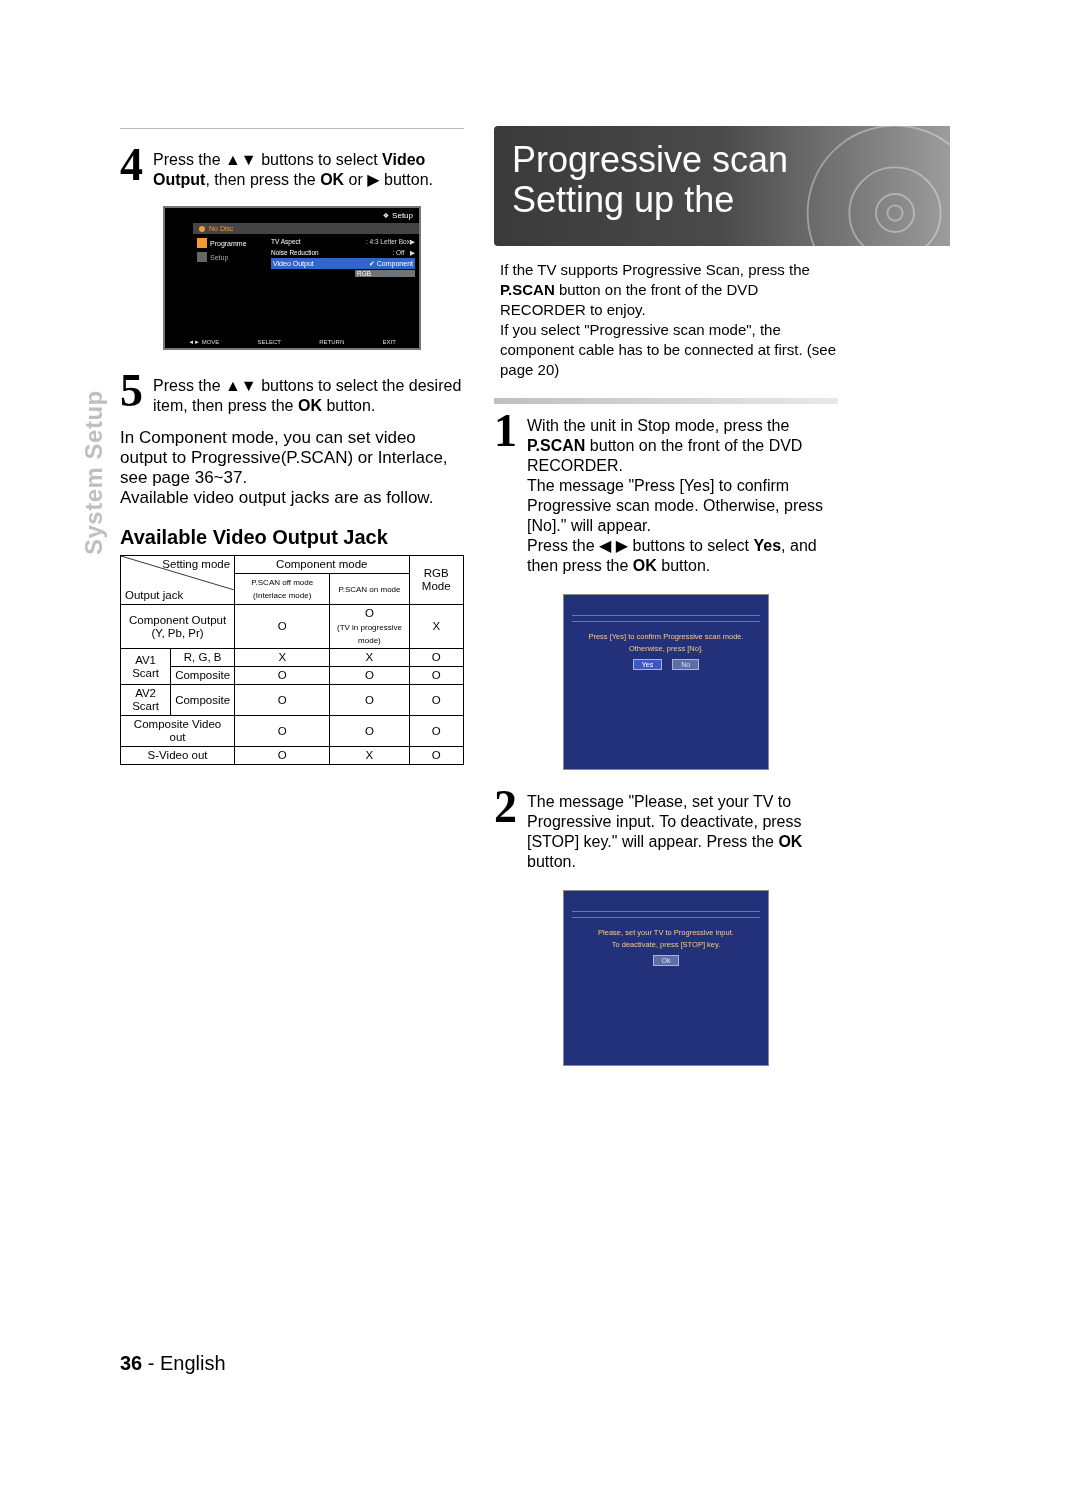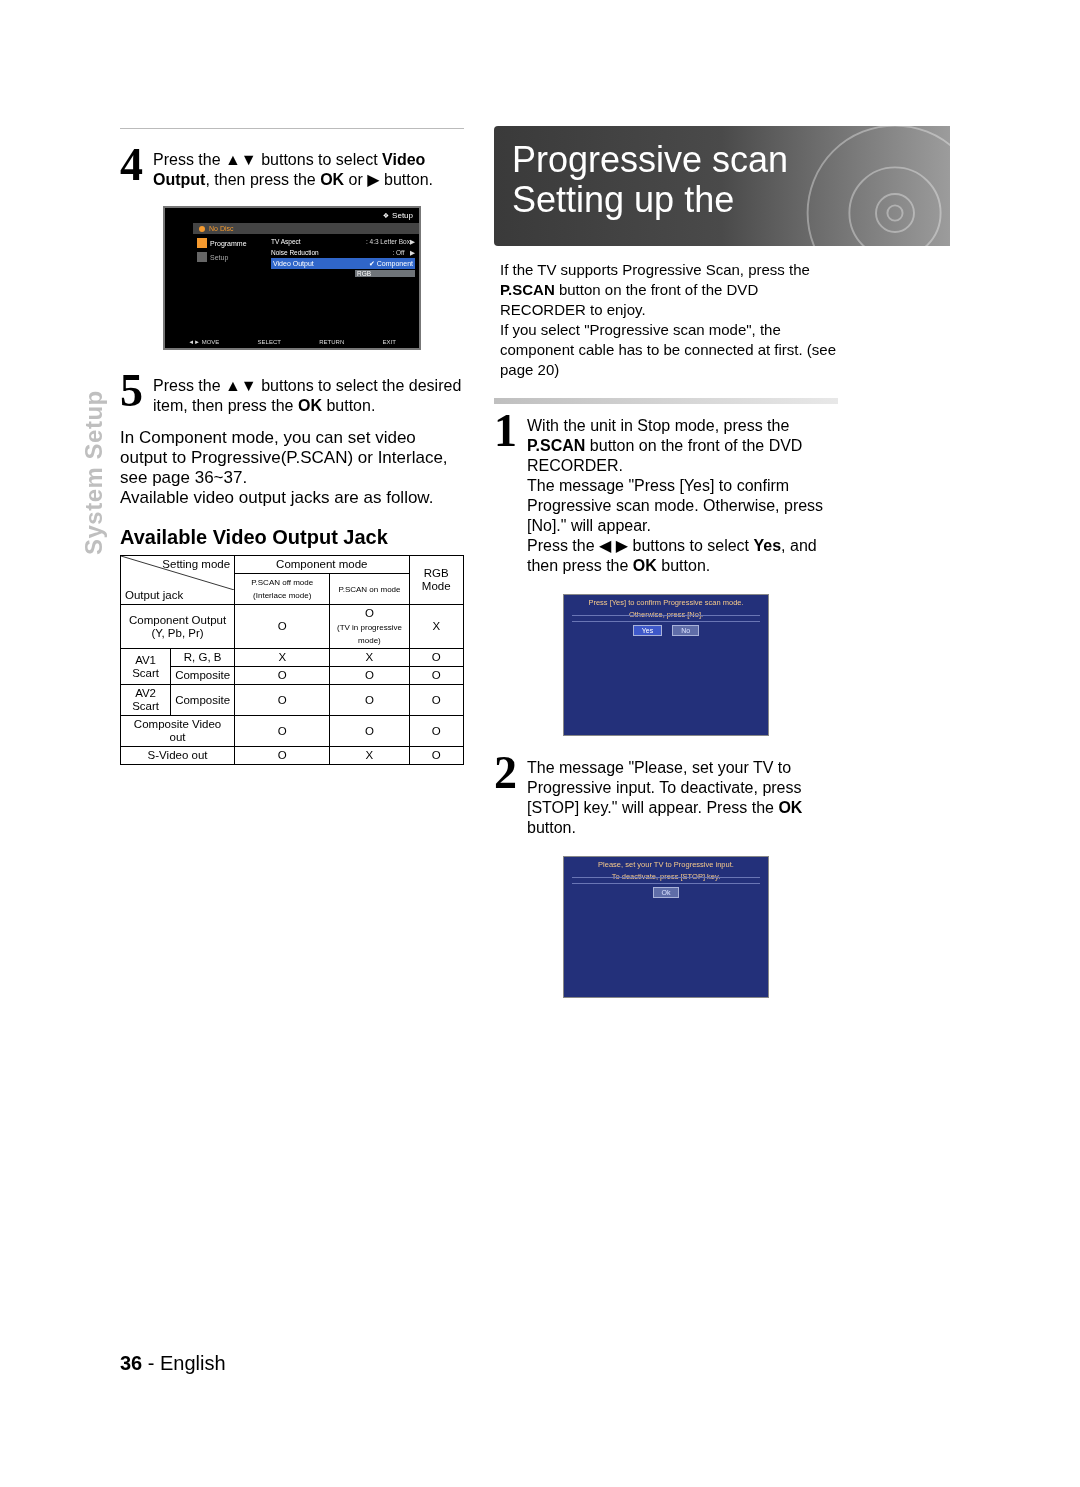--- a/index.html
+++ b/index.html
@@ -125,20 +125,21 @@
   
   .blue-screen {
     width: 204px;
     height: 140px;
     background:#23307a;
     border:1px solid #888;
     margin: 18px auto 20px auto;
     color:#f5c98b;
     font-size:8px;
     position:relative;
+    padding-top:34px;
     text-align:center;
   }
   .blue-screen .hr { border-top:1px solid #6a76b5; position:absolute; left:8px; right:8px; }
   .blue-screen .hr.t1 { top:20px; }
   .blue-screen .hr.t2 { top:26px; }
   .blue-screen p { margin:3px 8px; font-size:7.5px;}
   .btnrow { margin-top:6px; display:flex; gap:10px; justify-content:center;}
   .minibtn { display:inline-block; font-size:7px; padding:1px 8px; background:#5f6da8; color:#d9e0ff; border:1px solid #aab3d9;}
   .minibtn.on { background:#3e58c9; color:#fff; }
 

